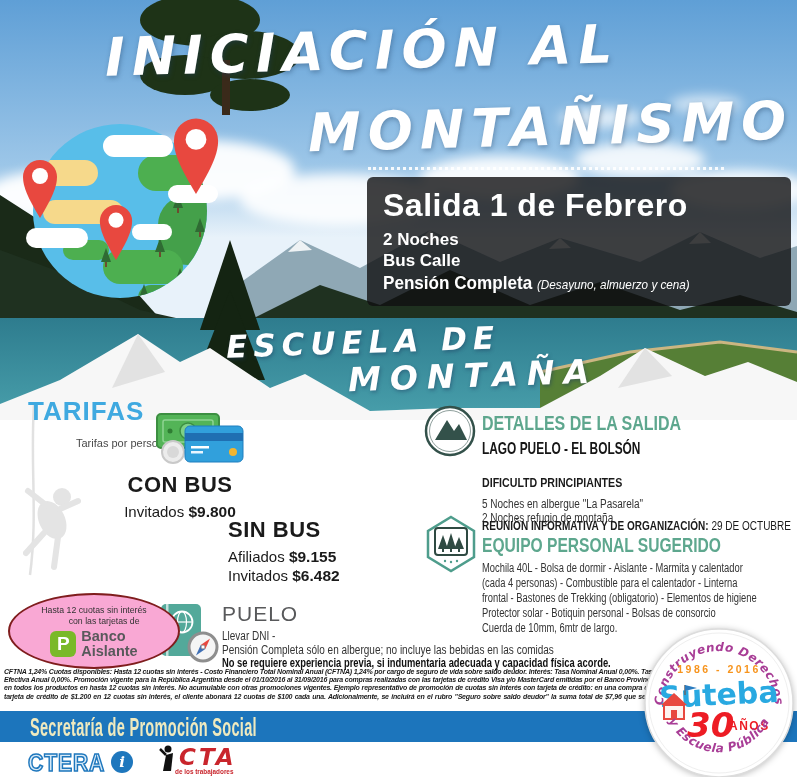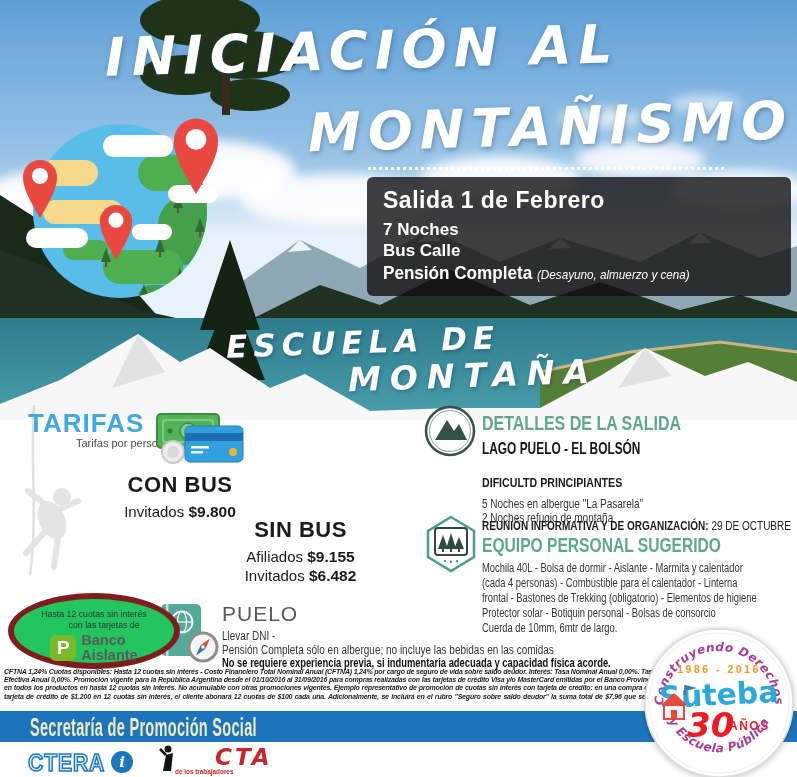--- a/index.html
+++ b/index.html
@@ -16,21 +16,21 @@
     font-style:italic;font-weight:800;font-size:53px;letter-spacing:7px;white-space:nowrap;
     transform:rotate(-1.5deg);text-shadow:1px 2px 5px rgba(30,60,95,.4);}
   .title1{left:105px;top:20px;}
   .title2{left:308px;top:96px;}
 
   .dotline{position:absolute;left:368px;top:167px;width:356px;height:0;
     border-top:3px dotted rgba(255,255,255,.9);}
 
   .infobox{position:absolute;left:367px;top:177px;width:424px;padding:10px 16px 12px;
     background:rgba(16,16,18,.80);border-radius:6px;color:#fff;}
-  .ib-title{font-size:23px;font-weight:800;margin-bottom:5px;letter-spacing:.5px;}
+  .ib-title{font-size:32px;font-weight:800;margin-bottom:5px;letter-spacing:.5px;}
   .ib-line{font-size:17px;font-weight:700;line-height:21px;}
   .ib-board{font-size:19px;font-weight:700;margin-top:1px;white-space:nowrap;
     transform:scaleX(.9);transform-origin:0 50%;}
   .board-detail{font-style:italic;font-weight:400;font-size:13px;}
 
   .esc1,.esc2{position:absolute;color:#fff;font-family:"DejaVu Sans",sans-serif;
     font-style:italic;font-weight:800;letter-spacing:6px;white-space:nowrap;
     transform:rotate(-2deg);text-shadow:1px 2px 4px rgba(30,60,95,.45);}
   .esc1{left:226px;top:324px;font-size:31px;}
   .esc2{left:348px;top:356px;font-size:33px;letter-spacing:9px;}
@@ -38,46 +38,46 @@
   
   .sx56{transform:scaleX(.56);transform-origin:0 0;white-space:nowrap;}
   .sx70{transform:scaleX(.70);transform-origin:0 0;white-space:nowrap;}
   .sx75{transform:scaleX(.75);transform-origin:0 0;white-space:nowrap;}
   .sx78{transform:scaleX(.78);transform-origin:0 0;white-space:nowrap;}
   .sx80{transform:scaleX(.80);transform-origin:0 0;white-space:nowrap;}
   .sx85{transform:scaleX(.85);transform-origin:0 0;white-space:nowrap;}
   .sx88{transform:scaleX(.88);transform-origin:0 0;white-space:nowrap;}
 
   
-  .t-title{position:absolute;left:28px;top:408px;font-size:26px;font-weight:800;
+  .t-title{position:absolute;left:28px;top:396px;font-size:26px;font-weight:800;
     color:#3FA9E0;letter-spacing:1px;}
   .t-sub{position:absolute;left:32px;top:437px;font-size:11px;color:#4A4A4A;margin-left:44px;}
   .money-icon{position:absolute;left:155px;top:408px;}
   .conbus{position:absolute;left:95px;top:472px;width:170px;text-align:center;color:#1A1A1A;}
-  .sinbus{position:absolute;left:228px;top:517px;width:145px;text-align:center;color:#1A1A1A;}
+  .sinbus{position:absolute;left:228px;top:517px;width:145px;color:#1A1A1A;}
   .bus-h{font-size:22px;font-weight:800;margin-bottom:4px;letter-spacing:.5px;}
   .price-row{font-size:15px;line-height:19px;}
   .price-row b{font-size:15.5px;}
 
   .climber{position:absolute;left:0;top:405px;opacity:.5;}
 
   
   .d-icon{position:absolute;left:423px;top:404px;}
   .d-title{position:absolute;left:482px;top:412px;font-size:20px;font-weight:700;color:#5EA78E;}
   .d-dest{position:absolute;left:482px;top:439px;font-size:17px;font-weight:800;color:#151515;}
   .d-diff{position:absolute;left:482px;top:476px;font-size:12.5px;font-weight:800;color:#1A1A1A;}
   .d-lodg{position:absolute;left:482px;font-size:12.5px;color:#333;}
   .d-meet{position:absolute;left:482px;top:519px;font-size:12.5px;color:#1A1A1A;}
   .e-icon{position:absolute;left:425px;top:515px;}
   .e-title{position:absolute;left:482px;top:534px;font-size:20px;font-weight:700;color:#5EA78E;}
   .e-line{position:absolute;left:482px;font-size:12px;color:#333;}
 
   
-  .bubble{position:absolute;left:8px;top:593px;width:172px;height:76px;background:#22c55e;
-    border:6px solid #7f1d1d;border-radius:50%;text-align:center;padding-top:9px;z-index:5;}
+  .bubble{position:absolute;left:8px;top:593px;width:172px;height:76px;background:#f9a8d4;
+    border:2px solid #7f1d1d;border-radius:50%;text-align:center;padding-top:9px;z-index:5;}
   .bub-line{font-size:9.5px;color:#333;transform:scaleX(.92);transform-origin:50% 50%;white-space:nowrap;}
   .bub-line2{padding-left:22px;}
   .bank-row{display:flex;align-items:center;justify-content:center;gap:5px;margin-top:3px;}
   .bank-logo{width:26px;height:26px;background:#7AB929;border-radius:6px;color:#fff;
     font-weight:800;font-size:19px;line-height:26px;text-align:center;}
   .bank-name{text-align:left;font-weight:700;color:#58595B;font-size:14.5px;line-height:15px;}
 
   
   .n-icon{position:absolute;left:155px;top:602px;}
   .n-title{position:absolute;left:222px;top:602px;font-size:21px;color:#58595B;letter-spacing:1px;}
@@ -93,21 +93,21 @@
   .bluebar-text{position:absolute;left:30px;top:712px;font-size:26px;font-weight:700;
     color:#EFEABF;letter-spacing:.5px;}
   .ctera{position:absolute;left:28px;top:749px;font-size:24px;font-weight:800;letter-spacing:1px;
     color:#D6E9F7;-webkit-text-stroke:1.6px #1E77BD;}
   .inst{position:absolute;left:111px;top:751px;width:22px;height:22px;border-radius:50%;
     background:#1E77BD;color:#fff;font-style:italic;font-weight:800;font-size:15px;
     line-height:22px;text-align:center;font-family:"DejaVu Serif",serif;}
   .cta-group{position:absolute;left:158px;top:744px;width:110px;height:33px;}
   .cta-fig{position:absolute;left:0;top:1px;}
   .cta-text{position:absolute;left:21px;top:0;font-size:23px;font-style:italic;font-weight:900;
-    color:#C9252C;letter-spacing:3px;font-family:"DejaVu Sans",sans-serif;margin-left:36px;}
+    color:#C9252C;letter-spacing:3px;font-family:"DejaVu Sans",sans-serif;}
   .cta-sub{position:absolute;left:17px;top:23px;font-size:7.5px;font-weight:800;color:#C9252C;}
   .badge{position:absolute;left:643px;top:627px;z-index:10;filter:drop-shadow(0 1px 3px rgba(0,0,0,.25));}
 
   
   .b-arc{font:italic 800 12px "DejaVu Sans",sans-serif;fill:#A83D96;letter-spacing:.5px;}
   .b-years{font:800 10.5px "Liberation Sans",sans-serif;fill:#F7941D;letter-spacing:2.5px;}
   .b-name{font:800 30px "DejaVu Sans",sans-serif;fill:#29A9E1;}
   .b-num{font:italic 900 34px "DejaVu Sans",sans-serif;fill:#ED1C24;}
   .b-anios{font:800 12px "Liberation Sans",sans-serif;fill:#ED1C24;letter-spacing:1.5px;}
 </style>
@@ -209,21 +209,21 @@
     <use href="#pin" transform="translate(188,42) scale(1.3)"></use>
     <use href="#pin" transform="translate(108,122) scale(0.95)"></use>
   </svg>
 
   <div class="title1">INICIACIÓN AL</div>
   <div class="title2">MONTAÑISMO</div>
 
   <div class="dotline"></div>
   <div class="infobox">
     <div class="ib-title">Salida 1 de Febrero</div>
-    <div class="ib-line">7 Noches</div>
+    <div class="ib-line">2 Noches</div>
     <div class="ib-line">Bus Calle</div>
     <div class="ib-board">
       <span>Pensión Completa</span>
       <span class="board-detail">(Desayuno, almuerzo y cena)</span>
     </div>
   </div>
 
   <div class="esc1">ESCUELA DE</div>
   <div class="esc2">MONTAÑA</div>
 

